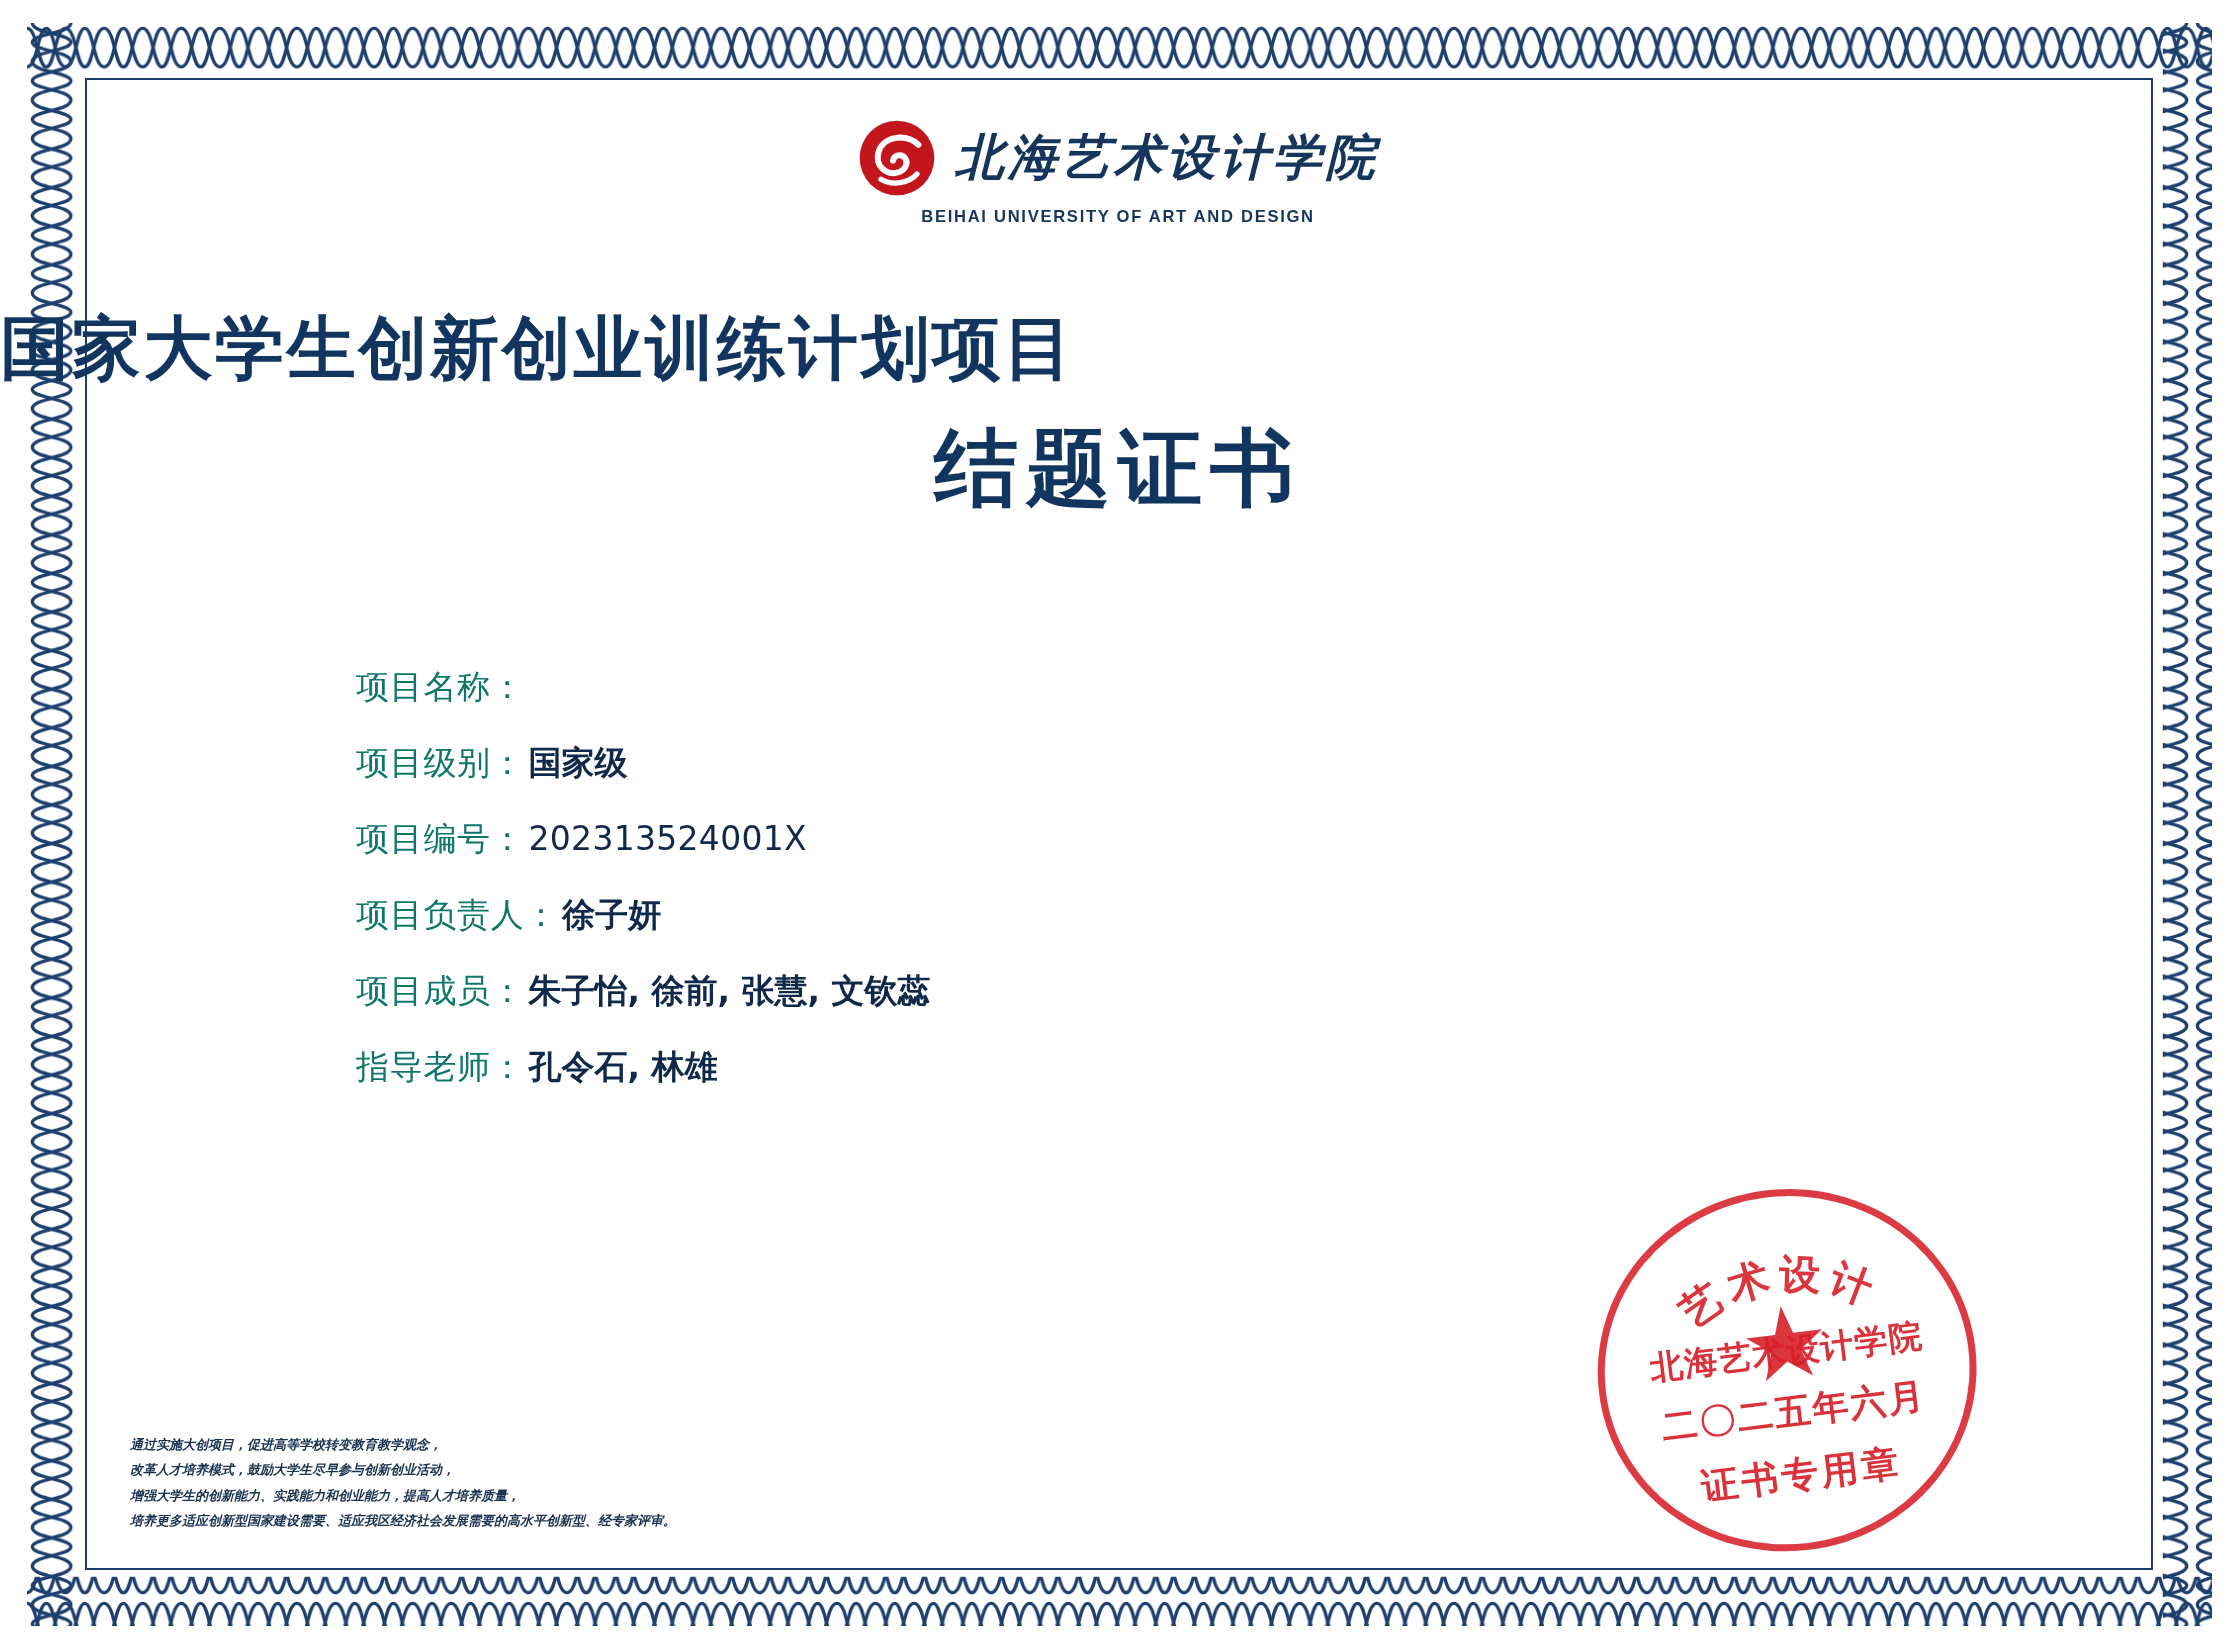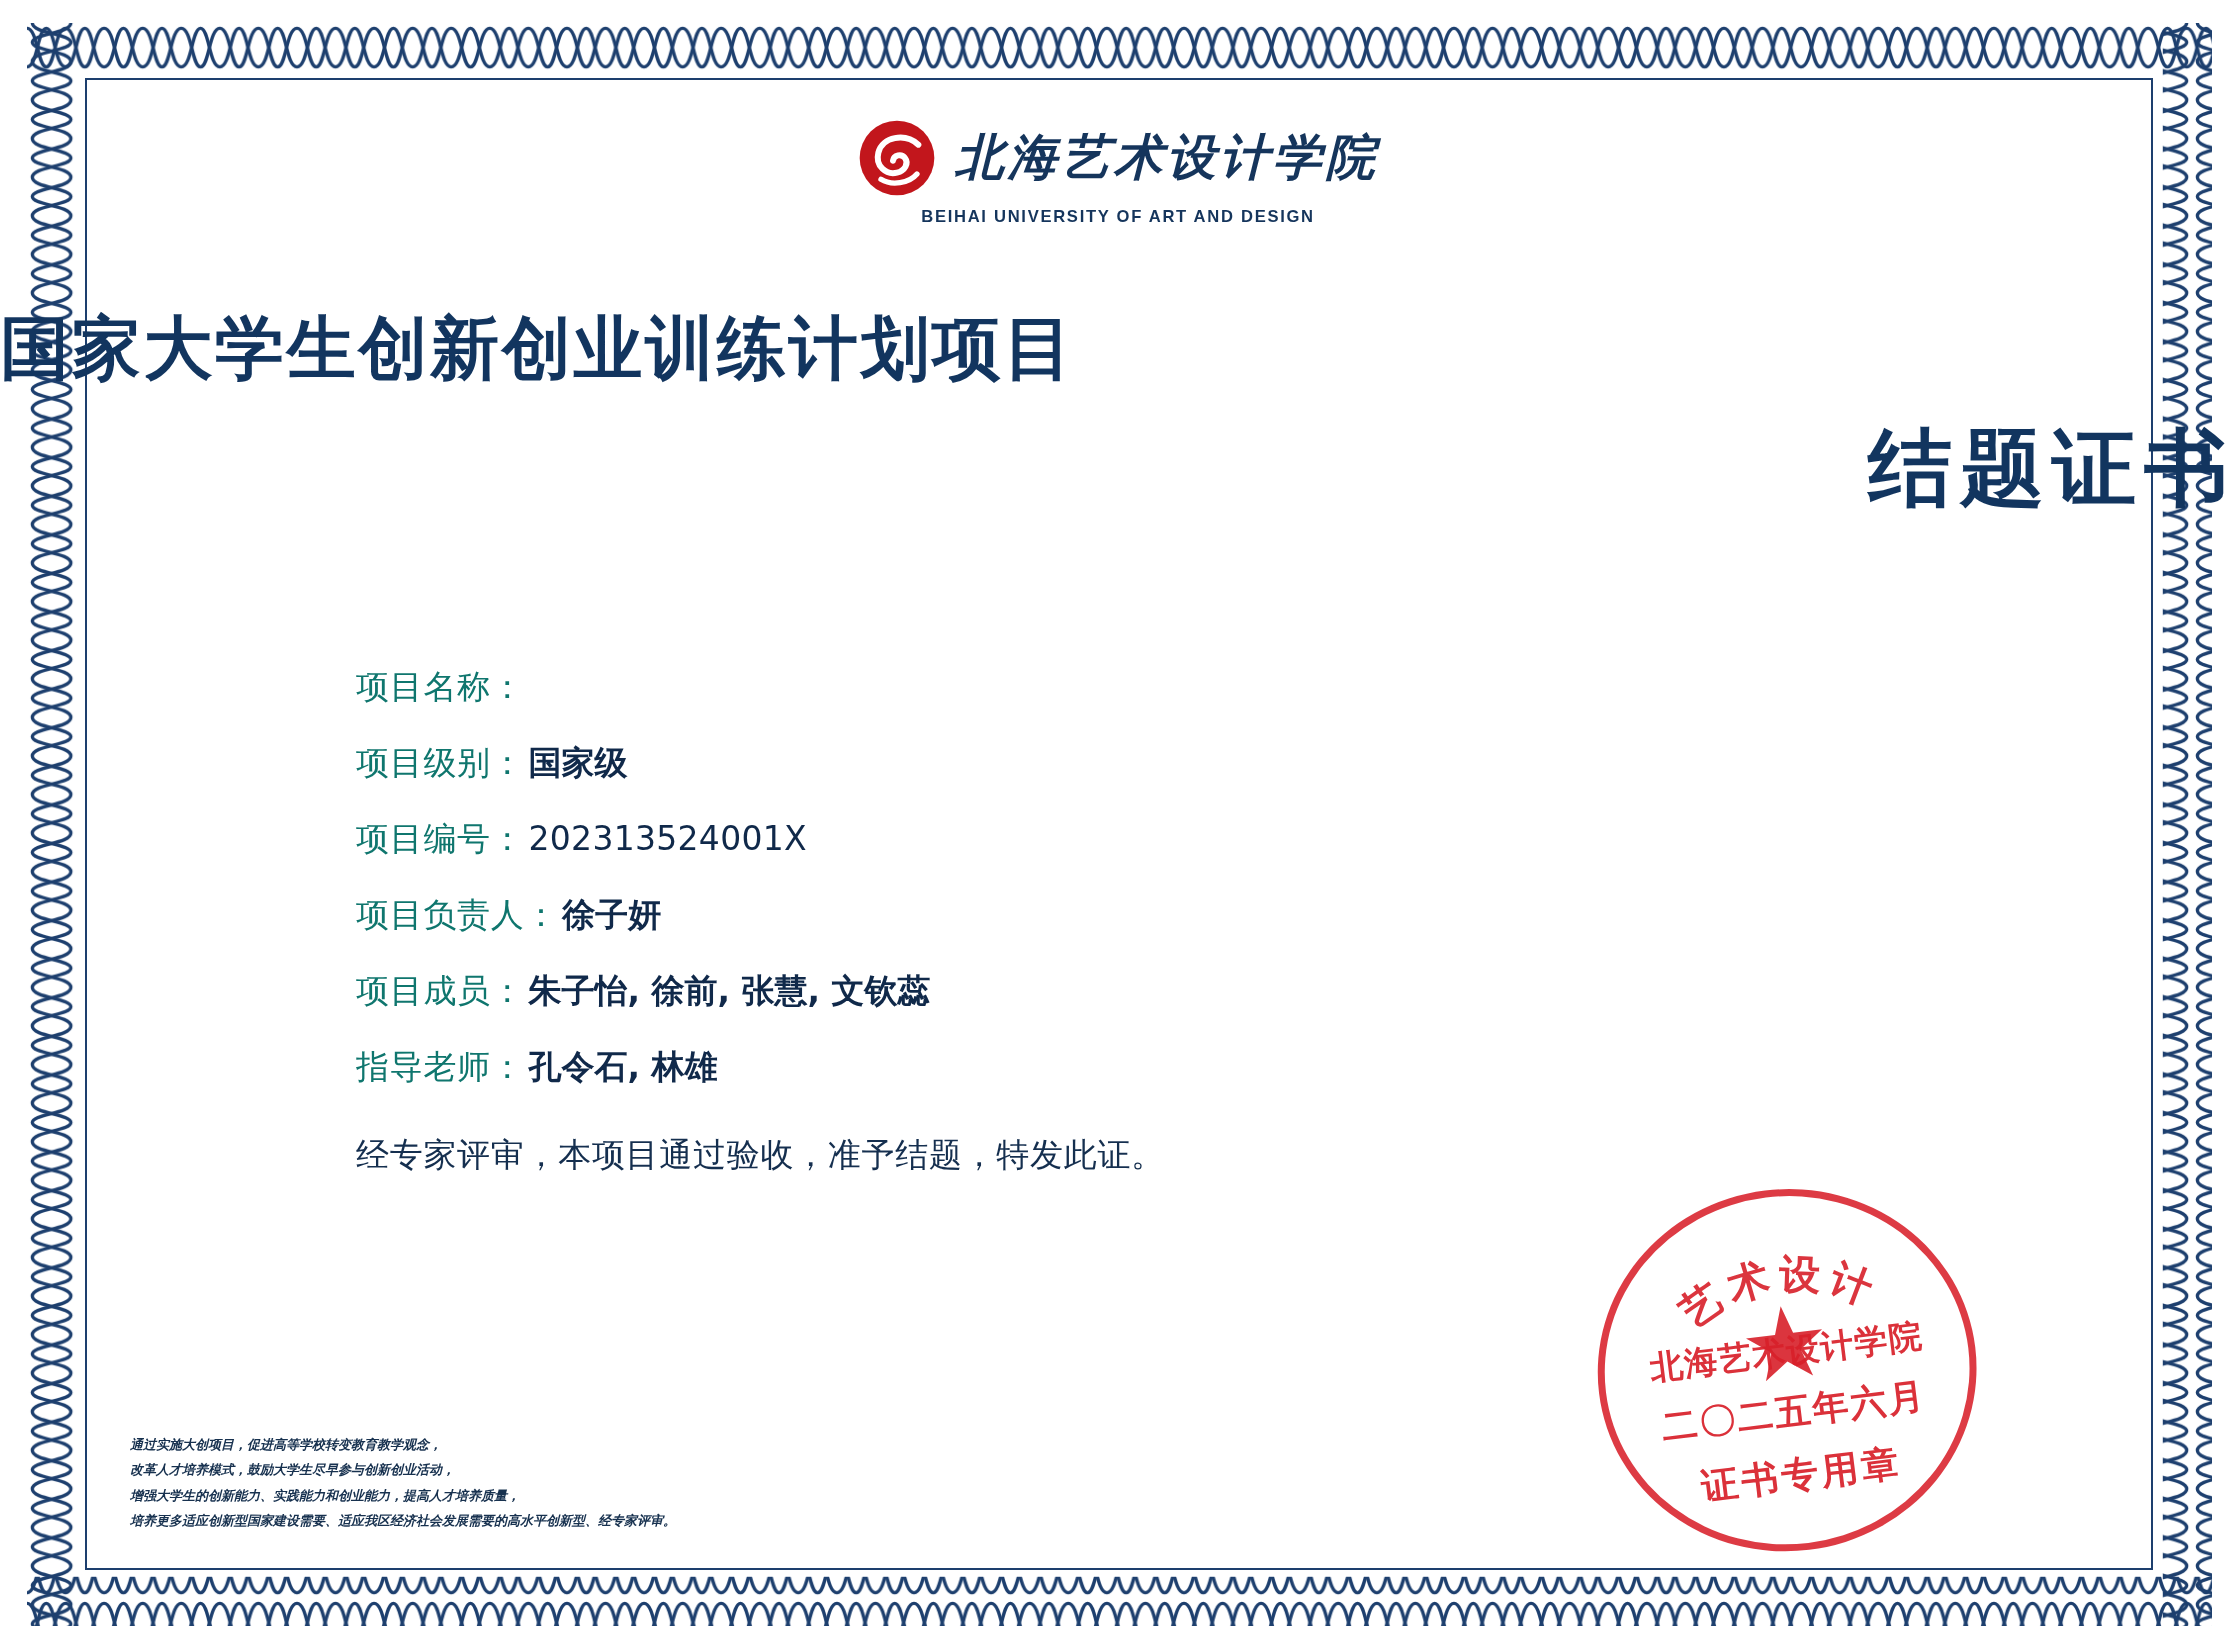--- a/index.html
+++ b/index.html
@@ -91,21 +91,21 @@
     font-weight: bold;
     color: #12355f;
     letter-spacing: 2.7px;
     font-family: "DejaVu Serif", serif;
   }
   .title-sub {
     position: absolute;
     left: 0;
     right: 0;
     top: 412px;
-    text-align: right;
+    text-align: center;
     font-size: 84px;
     font-weight: bold;
     color: #12355f;
     letter-spacing: 8px;
     font-family: Liberation Mono, monospace;
   }
 
   
   .fields {
     position: absolute;
@@ -274,21 +274,20 @@
       <span class="field-value">徐子妍</span>
     </div>
     <div class="field-row">
       <span class="field-label">项目成员：</span>
       <span class="field-value">朱子怡, 徐前, 张慧, 文钦蕊</span>
     </div>
     <div class="field-row">
       <span class="field-label">指导老师：</span>
       <span class="field-value">孔令石, 林雄</span>
     </div>
-    <div class="statement">经专家评审，本项目通过验收，准予结题，特发此证。</div>
   </div>
 
   <div class="footnote">
     <div>通过实施大创项目，促进高等学校转变教育教学观念，</div>
     <div>改革人才培养模式，鼓励大学生尽早参与创新创业活动，</div>
     <div>增强大学生的创新能力、实践能力和创业能力，提高人才培养质量，</div>
     <div>培养更多适应创新型国家建设需要、适应我区经济社会发展需要的高水平创新型、经专家评审。</div>
   </div>
 
   <div class="seal">

